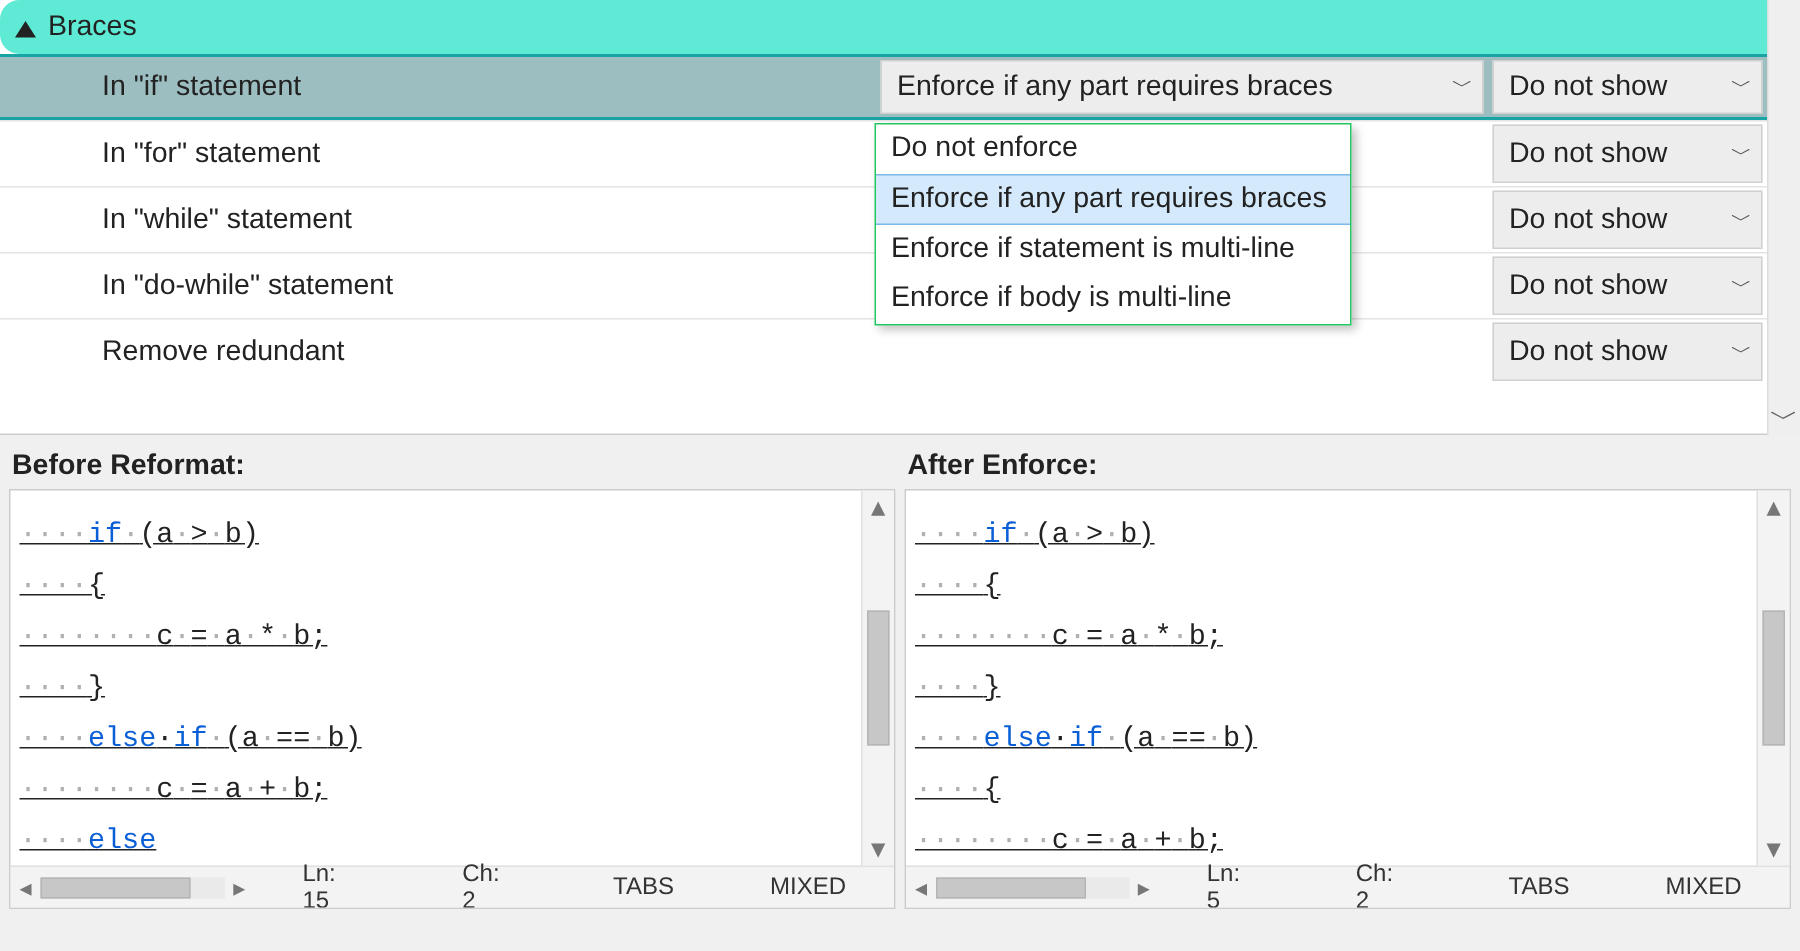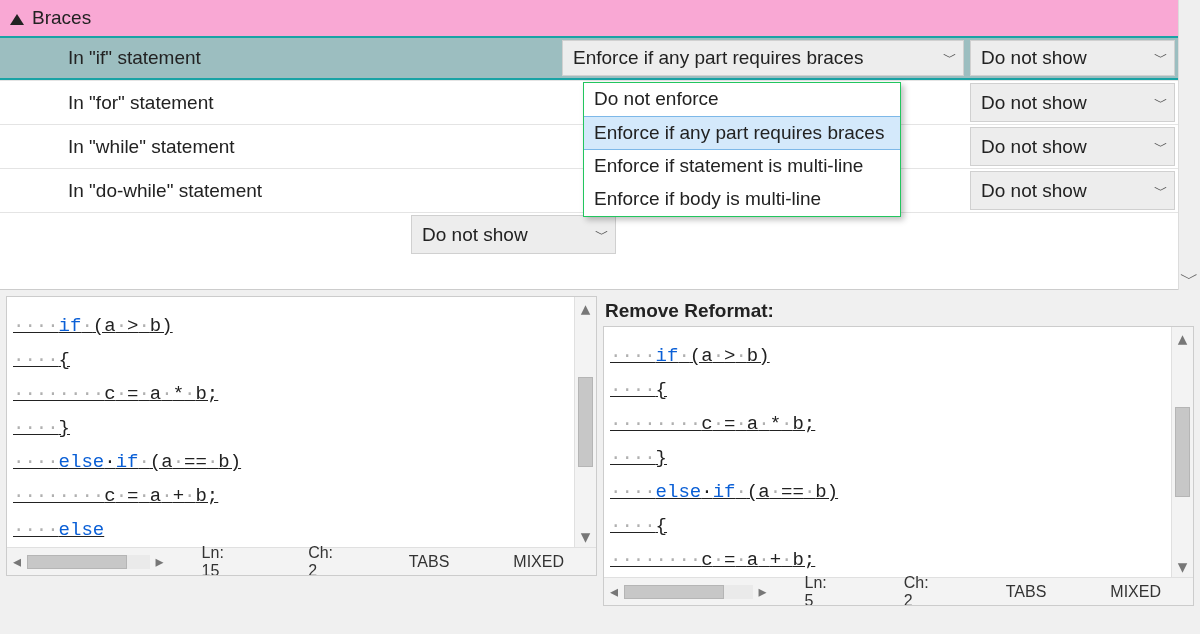--- a/index.html
+++ b/index.html
@@ -30,22 +30,23 @@
   .scrollbar-right .down-btn {
     position: absolute; bottom: 0; left: 0; right: 0;
     height: 22px;
     display: flex; align-items: center; justify-content: center;
     color: #666;
   }
   .section-header {
     height: 36px;
     display: flex; align-items: center;
     padding-left: 10px;
-    background: #f9a8d4;
+    background: #5eead4;
     gap: 8px;
+    border-radius: 13px;
   }
   .tri-down {
     width: 0; height: 0;
     border-left: 7px solid transparent;
     border-right: 7px solid transparent;
     border-bottom: 11px solid #222;
     transform: translateY(1px);
   }
   .row {
     height: 44px;
@@ -65,21 +66,21 @@
   }
   .dd {
     display: flex; align-items: center; justify-content: space-between;
     background: #ededed;
     border: 1px solid #d0d0d0;
     padding: 0 6px 0 10px;
     margin: 2px 3px;
     color: #222;
   }
   .dd.col1 { width: 402px; }
-  .dd.col2 { width: 205px; margin-right: 25px; }
+  .dd.col2 { width: 180px; margin-right: 25px; }
   .caret {
     color: #555; font-size: 14px; margin-left: 4px;
   }
   
   .popup {
     position: absolute;
     left: 583px; top: 82px;
     width: 318px;
     background: #fff;
     border: 1px solid #22c55e;
@@ -197,20 +198,21 @@
   <div class="row">
     <div class="label">In "do-while" statement</div>
     <div style="width:402px;margin:2px 3px"></div>
     <div class="dd col2">
       <span>Do not show</span>
       <span class="caret">﹀</span>
     </div>
   </div>
 
   <div class="row">
+    <div class="label">Remove redundant</div>
     <div style="width:402px;margin:2px 3px"></div>
     <div class="dd col2">
       <span>Do not show</span>
       <span class="caret">﹀</span>
     </div>
   </div>
 
   <div class="scrollbar-right">
     <div class="down-btn">﹀</div>
   </div>
@@ -218,20 +220,21 @@
   <div class="popup">
     <div class="opt">Do not enforce</div>
     <div class="opt highlight">Enforce if any part requires braces</div>
     <div class="opt">Enforce if statement is multi-line</div>
     <div class="opt">Enforce if body is multi-line</div>
   </div>
 </div>
 
 <div class="bottom">
   <div class="pane">
+    <div class="pane-title">Before Reformat:</div>
     <div class="code-box">
       <div class="code" id="code-before"><span class="dot">····</span><span class="kw">if</span><span class="dot">·</span>(a<span class="dot">·</span>&gt;<span class="dot">·</span>b)
 <span class="dot">····</span>{
 <span class="dot">········</span>c<span class="dot">·</span>=<span class="dot">·</span>a<span class="dot">·</span>*<span class="dot">·</span>b;
 <span class="dot">····</span>}
 <span class="dot">····</span><span class="kw">else</span>·<span class="kw">if</span><span class="dot">·</span>(a<span class="dot">·</span>==<span class="dot">·</span>b)
 <span class="dot">········</span>c<span class="dot">·</span>=<span class="dot">·</span>a<span class="dot">·</span>+<span class="dot">·</span>b;
 <span class="dot">····</span><span class="kw">else</span>
 <span class="dot">····</span>{</div>
       <div class="code-scrollbar-v">
@@ -250,21 +253,21 @@
         <span class="sp"></span>
         <span class="field">Ln: 15</span>
         <span class="field">Ch: 2</span>
         <span class="field">TABS</span>
         <span class="field">MIXED</span>
       </div>
     </div>
   </div>
 
   <div class="pane">
-    <div class="pane-title">Remove Reformat:</div>
+    <div class="pane-title">After Enforce:</div>
     <div class="code-box">
       <div class="code" id="code-after"><span class="dot">····</span><span class="kw">if</span><span class="dot">·</span>(a<span class="dot">·</span>&gt;<span class="dot">·</span>b)
 <span class="dot">····</span>{
 <span class="dot">········</span>c<span class="dot">·</span>=<span class="dot">·</span>a<span class="dot">·</span>*<span class="dot">·</span>b;
 <span class="dot">····</span>}
 <span class="dot">····</span><span class="kw">else</span>·<span class="kw">if</span><span class="dot">·</span>(a<span class="dot">·</span>==<span class="dot">·</span>b)
 <span class="dot">····</span>{
 <span class="dot">········</span>c<span class="dot">·</span>=<span class="dot">·</span>a<span class="dot">·</span>+<span class="dot">·</span>b;
 <span class="dot">····</span>}</div>
       <div class="code-scrollbar-v">

